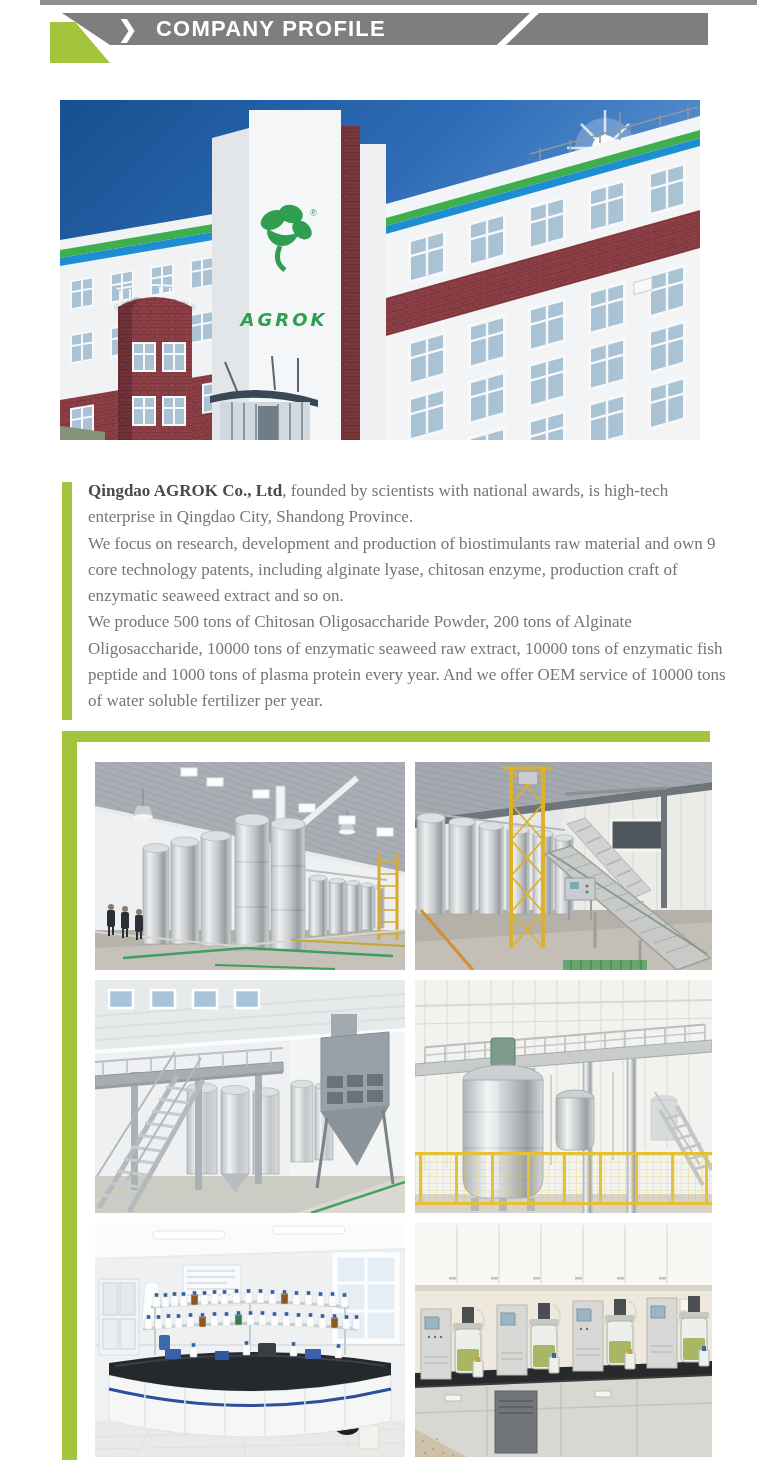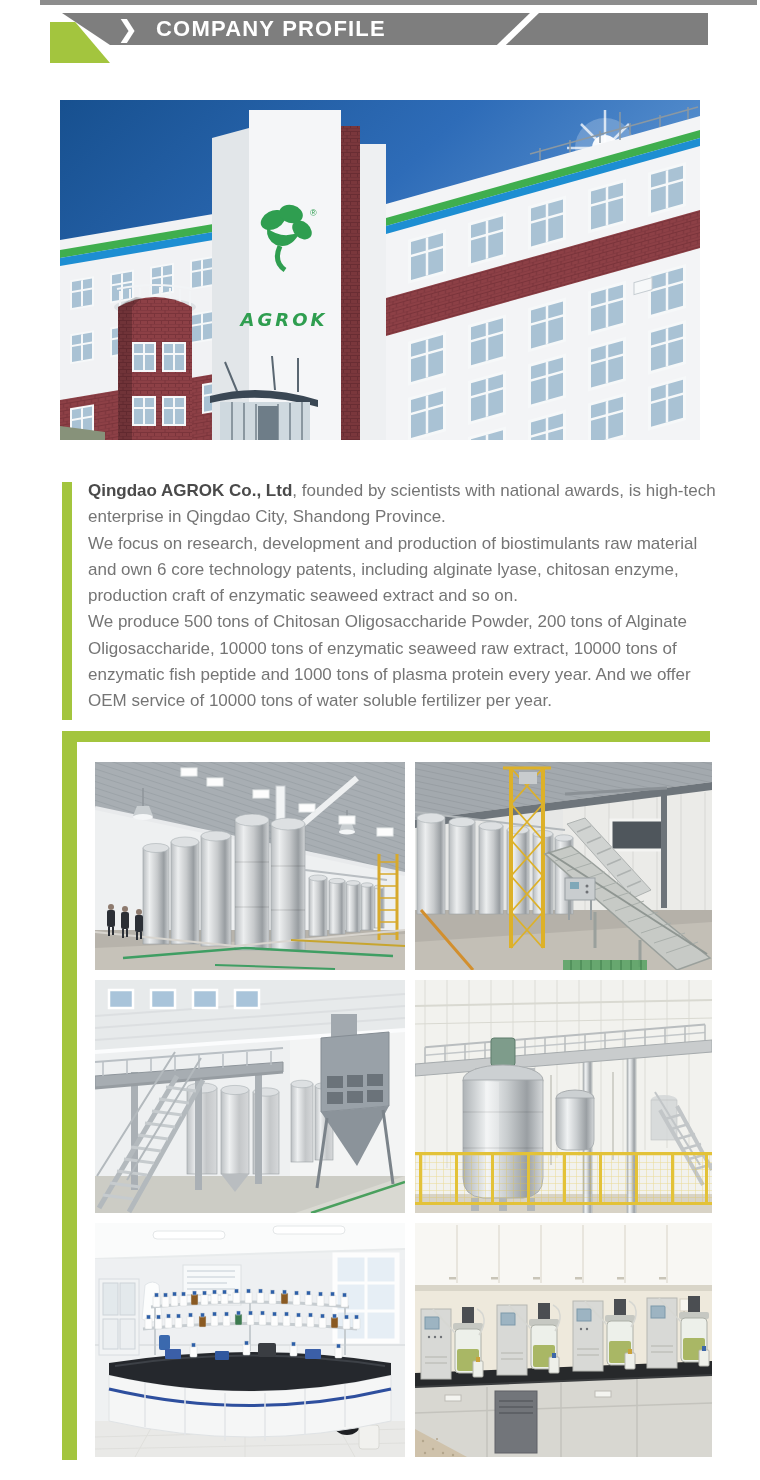--- a/index.html
+++ b/index.html
@@ -13,21 +13,21 @@
   .slash{left:530px;top:13px;width:9px;height:32px;background:#ffffff;
          transform:skewX(-46deg);transform-origin:top left;}
   .greenflag{left:50px;top:22px;width:60px;height:41px;background:#a3c53e;
              clip-path:polygon(0 0,42% 0,100% 100%,0 100%);}
   .chev{left:118px;top:16px;color:#fff;font-size:23px;font-weight:bold;line-height:26px;}
   .htitle{left:156px;top:17px;color:#fff;font-size:22px;font-weight:bold;
           letter-spacing:1.2px;line-height:24px;white-space:nowrap;}
   
   .aboutbar{left:62px;top:482px;width:10px;height:238px;background:#a3c53e;}
   .about{left:88px;top:478px;width:640px;color:#757575;font-size:17px;line-height:26.3px;}
-  .about p{margin:0;}
+  .about p{margin:0;font-family:Liberation Serif, serif;}
   .about b{color:#4a4a4a;font-weight:bold;}
   
   .gvbar{left:62px;top:731px;width:15px;height:729px;background:#a3c53e;}
   .ghbar{left:62px;top:731px;width:648px;height:11px;background:#a3c53e;}
   .ph{position:absolute;overflow:hidden;background:#ddd;}
   .ph svg{display:block;width:100%;height:100%;}
 </style>
 </head>
 <body>
 
@@ -161,21 +161,21 @@
       <path d="M172 302v38M184 303v37M196 304v36M218 304v36M230 303v37M242 302v38" stroke="#8a97a0" stroke-width="2"></path>
       <rect x="198" y="306" width="20" height="34" fill="#6e7d88"></rect>
     </g>
     <polygon points="0,326 45,332 45,340 0,340" fill="#87927a"></polygon>
   </svg>
   </div>
 
   <div class="abs aboutbar"></div>
   <div class="abs about">
     <p><b>Qingdao AGROK Co., Ltd</b><span>, founded by scientists with national awards, is high-tech enterprise in Qingdao City, Shandong Province.</span></p>
-    <p>We focus on research, development and production of biostimulants raw material and own 6 core technology patents, including alginate lyase, chitosan enzyme, production craft of enzymatic seaweed extract and so on.</p>
+    <p>We focus on research, development and production of biostimulants raw material and own 9 core technology patents, including alginate lyase, chitosan enzyme, production craft of enzymatic seaweed extract and so on.</p>
     <p>We produce 500 tons of Chitosan Oligosaccharide Powder, 200 tons of Alginate Oligosaccharide, 10000 tons of enzymatic seaweed raw extract, 10000 tons of enzymatic fish peptide and 1000 tons of plasma protein every year. And we offer OEM service of 10000 tons of water soluble fertilizer per year.</p>
   </div>
 
   <div class="abs gvbar"></div>
   <div class="abs ghbar"></div>
 
   <div class="ph" style="left:95px;top:762px;width:310px;height:208px">
   <svg viewBox="0 0 310 208">
     <defs>
       <pattern id="p1c" width="6" height="6" patternUnits="userSpaceOnUse" patternTransform="rotate(18)">

